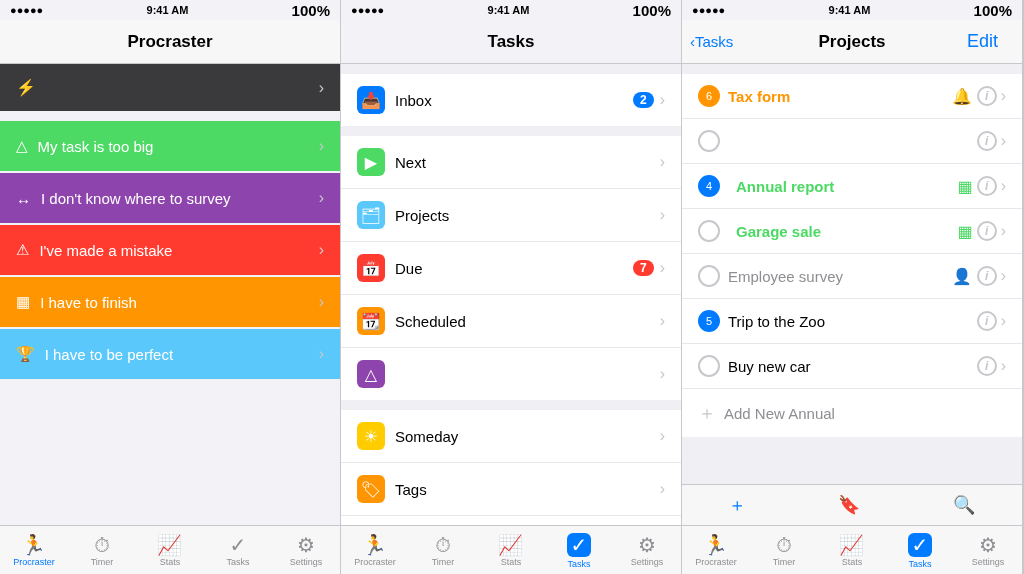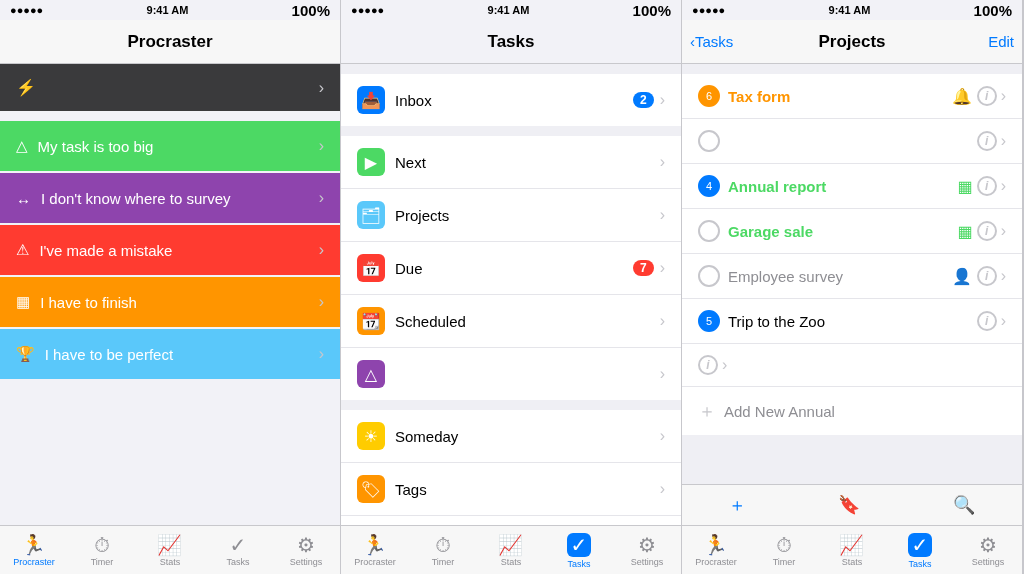--- a/index.html
+++ b/index.html
@@ -192,21 +192,21 @@
       align-items: center;
       justify-content: center;
       font-size: 11px;
       color: #555;
       flex-shrink: 0;
     }
     .proj-num.filled-orange { background: #ff9500; border-color: #ff9500; color: #fff; }
     .proj-num.filled-blue { background: #007aff; border-color: #007aff; color: #fff; }
     .proj-name { font-size: 15px; }
     .proj-name.orange { color: #ff9500; font-weight: 600; text-align: right; }
-    .proj-name.green { color: #4cd964; font-weight: 600; }
+    .proj-name.green { color: #4cd964; font-weight: 600; margin-left: 8px; }
     .proj-name.gray { color: #8e8e93; }
     .proj-name.dark { color: #000; font-weight: 500; }
     .proj-right { display: flex; align-items: center; gap: 4px; }
     .proj-icon { font-size: 16px; color: #c7c7cc; }
     .proj-icon.orange { color: #ff9500; }
     .proj-icon.green { color: #4cd964; }
     .info-icon {
       width: 20px; height: 20px; border-radius: 50%;
       border: 2px solid #c7c7cc;
       display: flex; align-items: center; justify-content: center;
@@ -235,21 +235,21 @@
       border-bottom: 1px solid #c8c8cc;
       display: flex;
       align-items: center;
       justify-content: center;
       position: relative;
       padding: 6px 10px;
       min-height: 44px;
     }
     .p3-nav .back-btn { position: absolute; left: 8px; color: #007aff; font-size: 15px; display: flex; align-items: center; }
     .p3-nav .title { font-size: 17px; font-weight: 600; }
-    .p3-nav .edit-btn { position: absolute; right: 8px; color: #007aff; font-size: 15px; }
+    .p3-nav .edit-btn { position: absolute; right: 24px; color: #007aff; font-size: 18px; }
   </style>
 </head>
 <body>
 
 <div class="phone-panel">
 
   <div class="status-bar">
     <span>●●●●●</span>
     <span>9:41 AM</span>
     <span class="right">100%</span>
@@ -540,20 +540,24 @@
         </div>
         <div class="proj-right">
           <div class="info-icon">
               <i>i</i>
             </div>
           <span class="chevron">›</span>
         </div>
       </div>
 
       <div class="proj-row">
+        <div class="left">
+          <div class="proj-num"></div>
+          <span class="proj-name dark">Buy new car</span>
+        </div>
         <div class="proj-right">
           <div class="info-icon">
               <i>i</i>
             </div>
           <span class="chevron">›</span>
         </div>
       </div>
 
       <div class="add-proj-row">
         <span style="color:#c7c7cc; font-size:18px;">＋</span>

